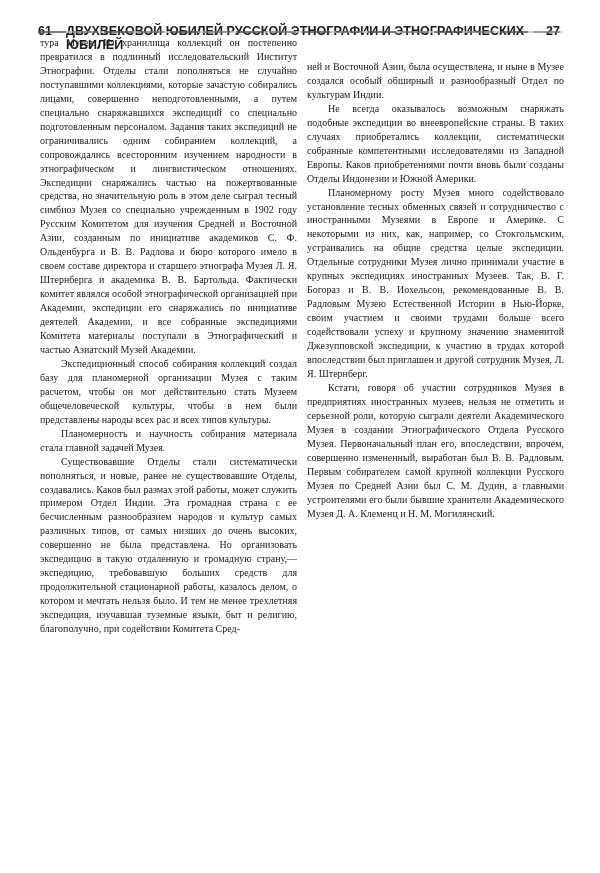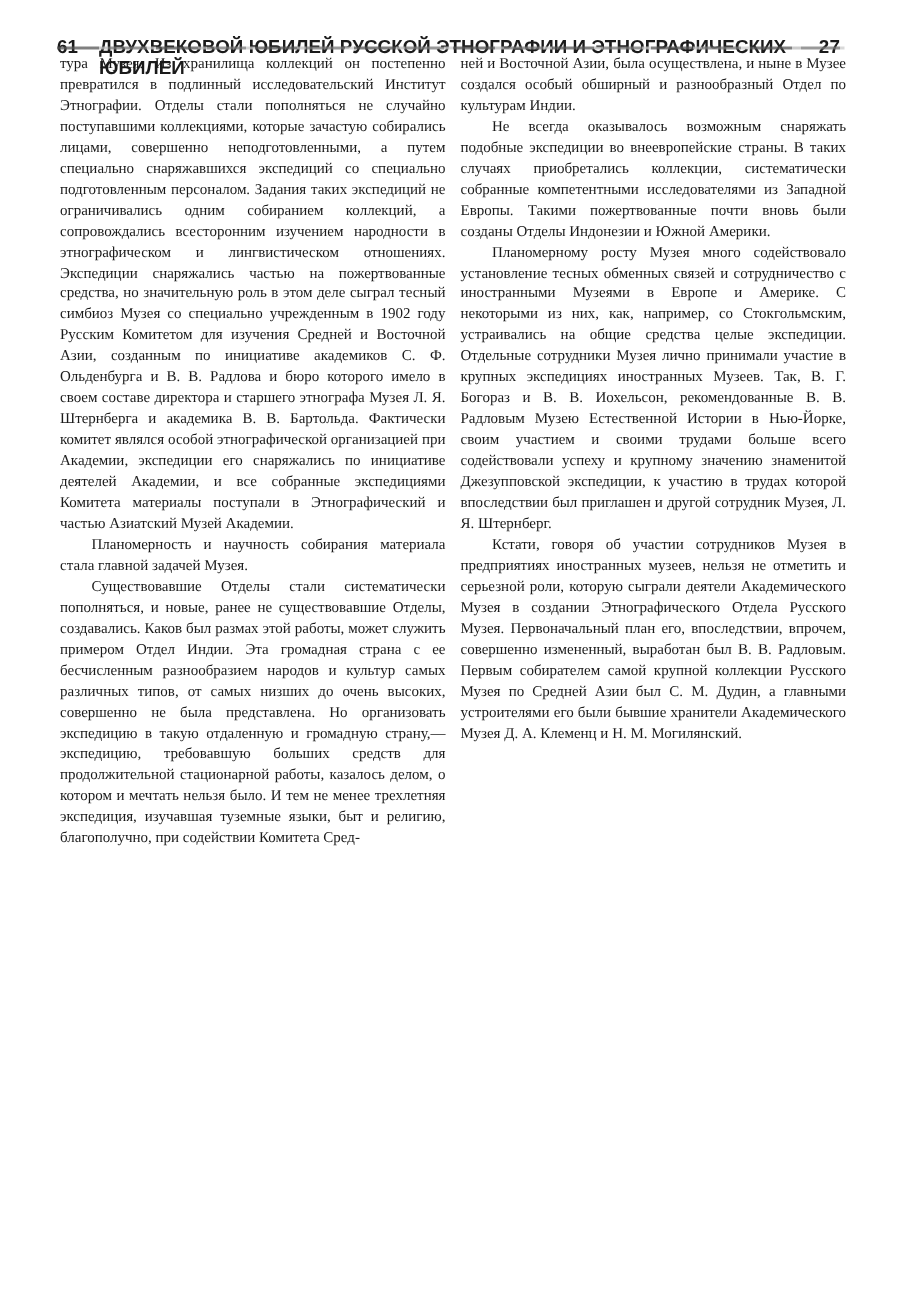--- a/index.html
+++ b/index.html
@@ -20,38 +20,39 @@
   .rule {
     position:absolute; left:38px; top:31px; width:525px; height:2px;
     background:repeating-linear-gradient(90deg,#555 0 28px,#bbb 28px 34px,#777 34px 60px,#ccc 60px 66px);
     opacity:0.75;
   }
   .col {
     position:absolute; top:36px; width:257px;
     font-size:10px; line-height:13.95px; text-align:justify;
   }
   .col.left { left:40px; }
-  .col.right { left:307px; }
+  .col.right { left:307px;margin-top:24px; }
   .col p { margin:0; text-indent:21px; }
   .col p.cont { text-indent:0; }
 </style>
 </head>
 <body>
 
 <div class="header">
   <span class="pnum-left">61</span>
   <span class="title">ДВУХВЕКОВОЙ ЮБИЛЕЙ РУССКОЙ ЭТНОГРАФИИ И ЭТНОГРАФИЧЕСКИХ ЮБИЛЕЙ</span>
   <span class="pnum-right">27</span>
 </div>
 <div class="rule"></div>
 
 <div class="col left">
   <p class="cont">тура Музея. Из хранилища коллекций он постепенно превратился в подлинный исследовательский Институт Этнографии. Отделы стали пополняться не случайно поступавшими коллекциями, которые зачастую собирались лицами, совершенно неподготовленными, а путем специально снаряжавшихся экспедиций со специально подготовленным персоналом. Задания таких экспедиций не ограничивались одним собиранием коллекций, а сопровождались всесторонним изучением народности в этнографическом и лингвистическом отношениях. Экспедиции снаряжались частью на пожертвованные средства, но значительную роль в этом деле сыграл тесный симбиоз Музея со специально учрежденным в 1902 году Русским Комитетом для изучения Средней и Восточной Азии, созданным по инициативе академиков С. Ф. Ольденбурга и В. В. Радлова и бюро которого имело в своем составе директора и старшего этнографа Музея Л. Я. Штернберга и академика В. В. Бартольда. Фактически комитет являлся особой этнографической организацией при Академии, экспедиции его снаряжались по инициативе деятелей Академии, и все собранные экспедициями Комитета материалы поступали в Этнографический и частью Азиатский Музей Академии.</p>
+  <p>Экспедиционный способ собирания коллекций создал базу для планомерной организации Музея с таким расчетом, чтобы он мог действительно стать Музеем общечеловеческой культуры, чтобы в нем были представлены народы всех рас и всех типов культуры.</p>
   <p>Планомерность и научность собирания материала стала главной задачей Музея.</p>
   <p>Существовавшие Отделы стали систематически пополняться, и новые, ранее не существовавшие Отделы, создавались. Каков был размах этой работы, может служить примером Отдел Индии. Эта громадная страна с ее бесчисленным разнообразием народов и культур самых различных типов, от самых низших до очень высоких, совершенно не была представлена. Но организовать экспедицию в такую отдаленную и громадную страну,—экспедицию, требовавшую больших средств для продолжительной стационарной работы, казалось делом, о котором и мечтать нельзя было. И тем не менее трехлетняя экспедиция, изучавшая туземные языки, быт и религию, благополучно, при содействии Комитета Сред-</p>
 </div>
 
 <div class="col right">
   <p class="cont">ней и Восточной Азии, была осуществлена, и ныне в Музее создался особый обширный и разнообразный Отдел по культурам Индии.</p>
-  <p>Не всегда оказывалось возможным снаряжать подобные экспедиции во внеевропейские страны. В таких случаях приобретались коллекции, систематически собранные компетентными исследователями из Западной Европы. Такими пожертвованные почти вновь были созданы Отделы Индонезии и Южной Америки.</p>
+  <p>Не всегда оказывалось возможным снаряжать подобные экспедиции во внеевропейские страны. В таких случаях приобретались коллекции, систематически собранные компетентными исследователями из Западной Европы. Каков приобретениями почти вновь были созданы Отделы Индонезии и Южной Америки.</p>
   <p>Планомерному росту Музея много содействовало установление тесных обменных связей и сотрудничество с иностранными Музеями в Европе и Америке. С некоторыми из них, как, например, со Стокгольмским, устраивались на общие средства целые экспедиции. Отдельные сотрудники Музея лично принимали участие в крупных экспедициях иностранных Музеев. Так, В. Г. Богораз и В. В. Иохельсон, рекомендованные В. В. Радловым Музею Естественной Истории в Нью-Йорке, своим участием и своими трудами больше всего содействовали успеху и крупному значению знаменитой Джезупповской экспедиции, к участию в трудах которой впоследствии был приглашен и другой сотрудник Музея, Л. Я. Штернберг.</p>
   <p>Кстати, говоря об участии сотрудников Музея в предприятиях иностранных музеев, нельзя не отметить и серьезной роли, которую сыграли деятели Академического Музея в создании Этнографического Отдела Русского Музея. Первоначальный план его, впоследствии, впрочем, совершенно измененный, выработан был В. В. Радловым. Первым собирателем самой крупной коллекции Русского Музея по Средней Азии был С. М. Дудин, а главными устроителями его были бывшие хранители Академического Музея Д. А. Клеменц и Н. М. Могилянский.</p>
 </div>
 
 </body></html>

